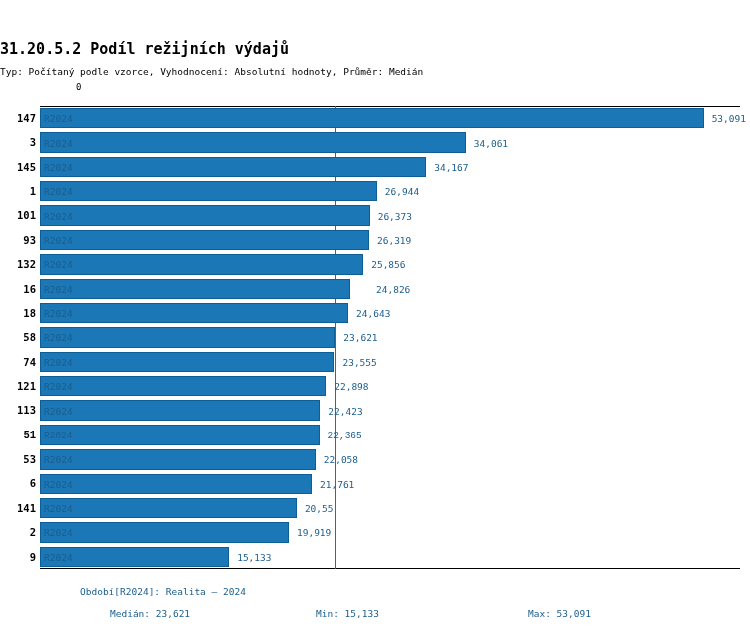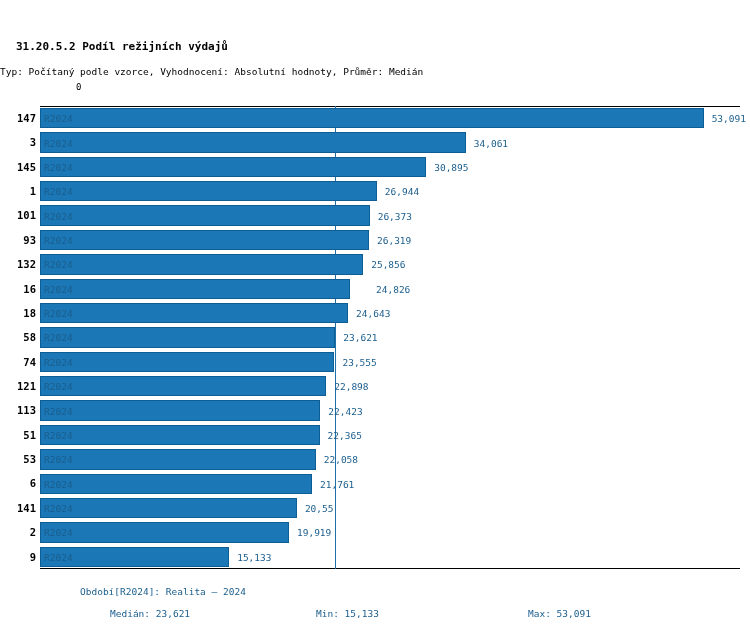--- a/index.html
+++ b/index.html
@@ -23,23 +23,23 @@
     position: absolute;
     left: 0px;
     top: 2px;
     font-size: 14.5px;
     font-weight: bold;
     letter-spacing: -0.2px;
     white-space: nowrap;
   }
   .subtitle {
     position: absolute;
-    left: 16px;
+    left: 0px;
     top: 40px;
-    font-size: 11px;
+    font-size: 15px;
     font-weight: bold;
     white-space: nowrap;
   }
   .typeline {
     position: absolute;
     left: 0px;
     top: 66px;
     font-size: 9.5px;
     white-space: nowrap;
   }
@@ -181,21 +181,21 @@
             <div class="bar" style="width: 425.762px;"></div>
             <div class="bar-cat">R2024</div>
             <div class="bar-label" style="left: 425.762px;">34,061</div>
           </div>
         </div>
         <div class="row" style="top: 48.7368px; height: 24.3684px;">
           <div class="row-rank">145</div>
           <div class="row-bar-wrap">
             <div class="bar" style="width: 386.188px;"></div>
             <div class="bar-cat">R2024</div>
-            <div class="bar-label" style="left: 386.188px;">30,895</div>
+            <div class="bar-label" style="left: 386.188px;">34,167</div>
           </div>
         </div>
         <div class="row" style="top: 73.1053px; height: 24.3684px;">
           <div class="row-rank">1</div>
           <div class="row-bar-wrap">
             <div class="bar" style="width: 336.8px;"></div>
             <div class="bar-cat">R2024</div>
             <div class="bar-label" style="left: 336.8px;">26,944</div>
           </div>
         </div>
@@ -264,21 +264,21 @@
           </div>
         </div>
         <div class="row" style="top: 292.421px; height: 24.3684px;">
           <div class="row-rank">113</div>
           <div class="row-bar-wrap">
             <div class="bar" style="width: 280.288px;"></div>
             <div class="bar-cat">R2024</div>
             <div class="bar-label" style="left: 280.288px;">22,423</div>
           </div>
         </div>
-        <div class="row" style="top: 316.789px; height: 24.3684px;">
+        <div class="row" style="top: 316.789px; height: 24.3684px; font-family: Liberation Mono, monospace;">
           <div class="row-rank">51</div>
           <div class="row-bar-wrap">
             <div class="bar" style="width: 279.562px;"></div>
             <div class="bar-cat">R2024</div>
             <div class="bar-label" style="left: 279.562px;">22,365</div>
           </div>
         </div>
         <div class="row" style="top: 341.158px; height: 24.3684px;">
           <div class="row-rank">53</div>
           <div class="row-bar-wrap">

